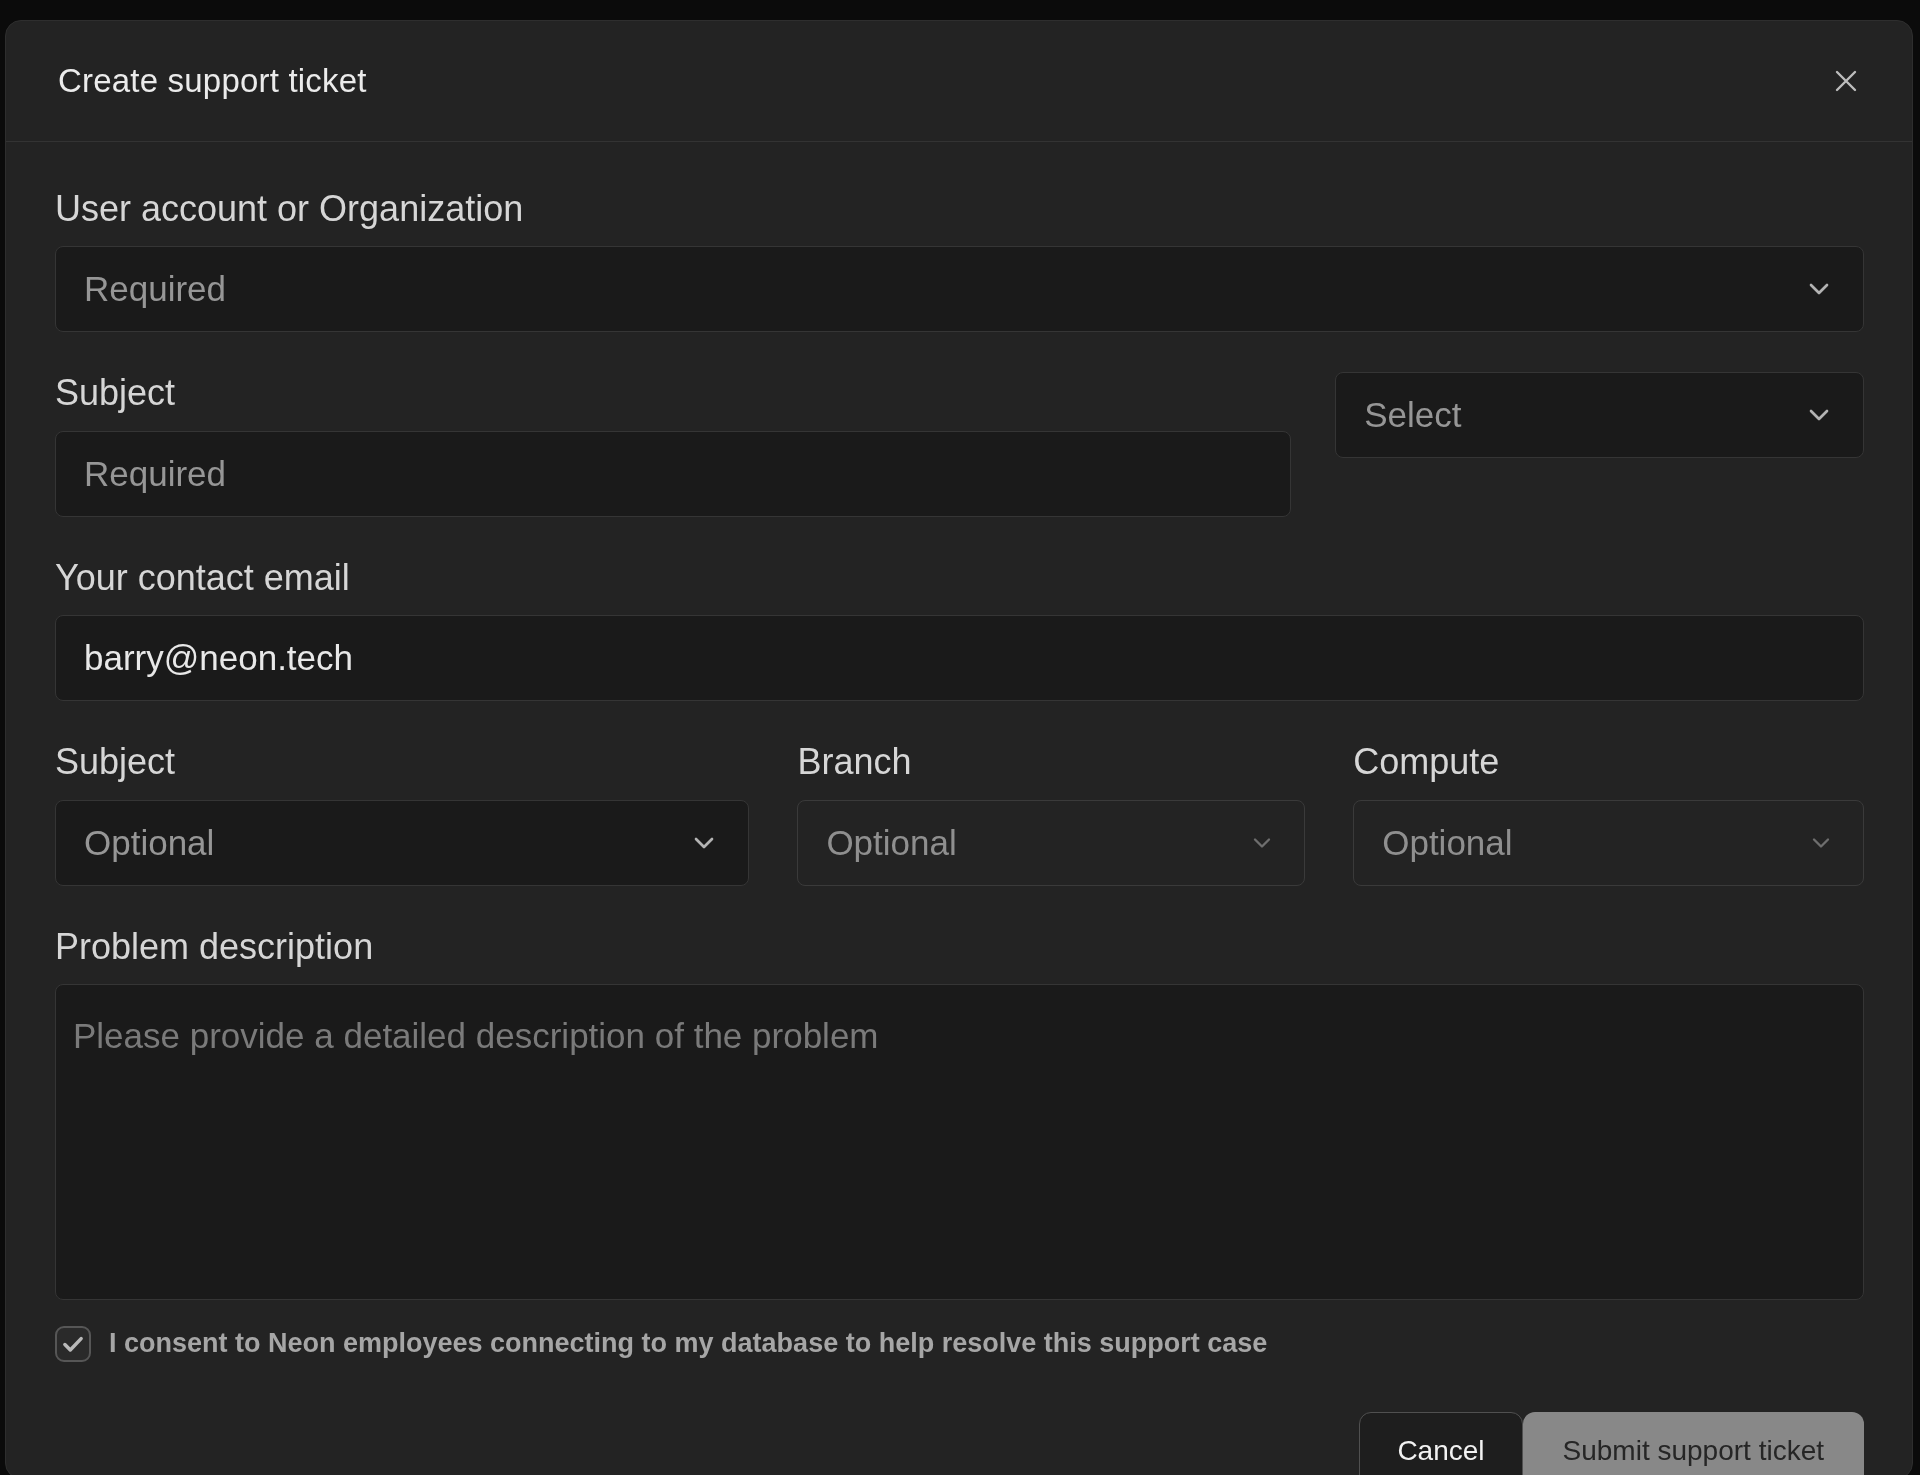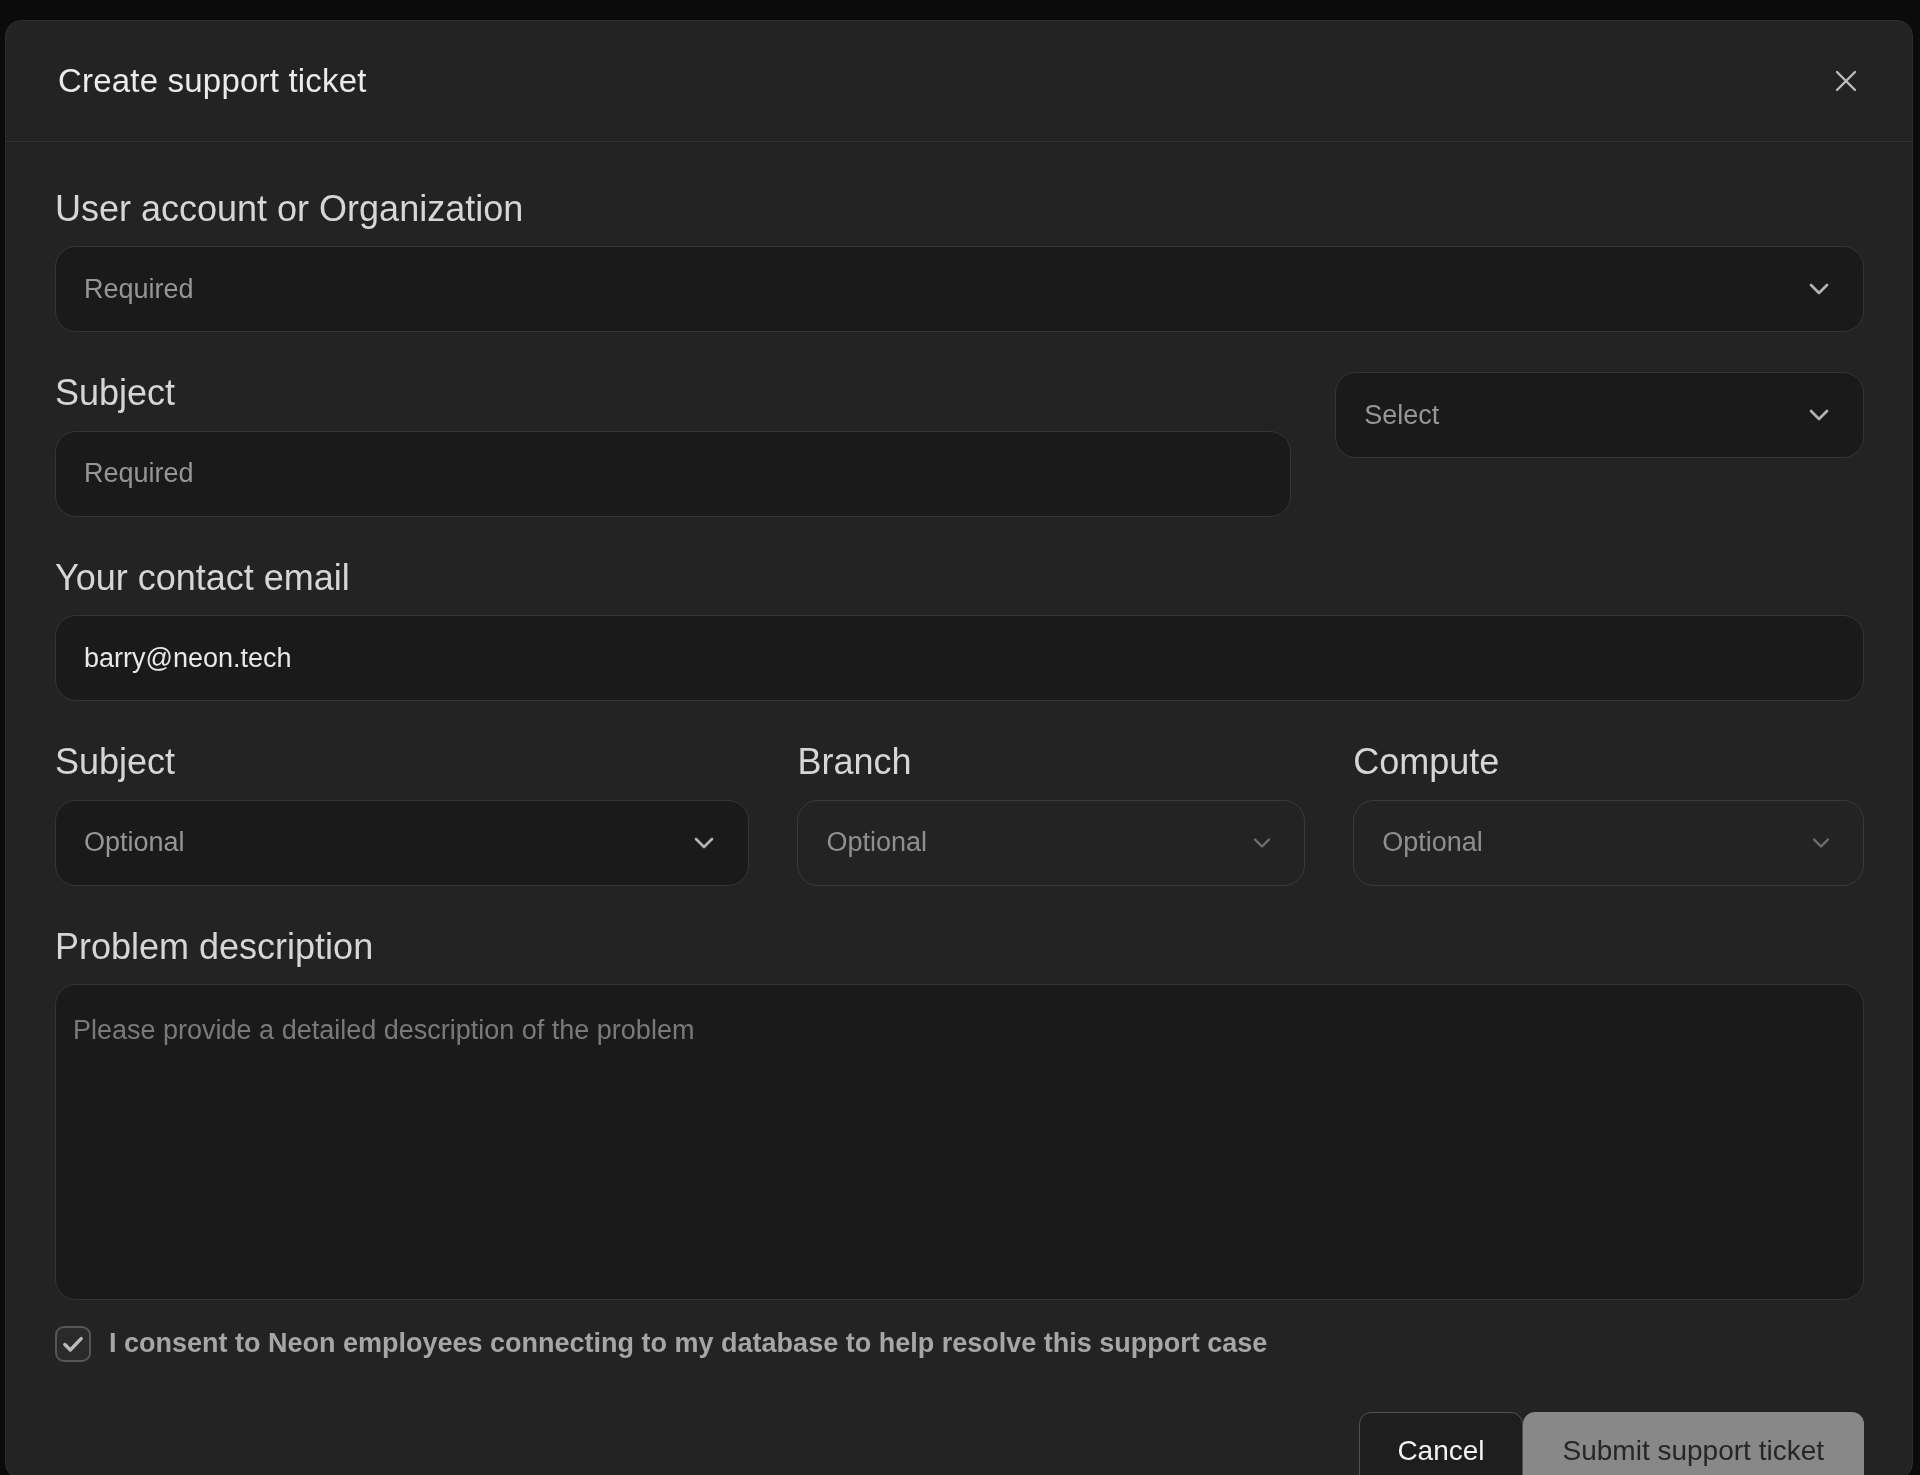--- a/index.html
+++ b/index.html
@@ -41,24 +41,24 @@
   .row { margin-bottom:40px; }
   .field-label {
     display:block;
     font-size:36px; line-height:1.15; color:#d6d6d6;
     margin-bottom:17px;
   }
   .control {
     width:100%; height:86px;
     background:#1a1a1a;
     border:1px solid #353535;
-    border-radius:21px;
+    border-radius:8px;
     display:flex; align-items:center;
     padding:0 28px;
-    font-size:27px; font-family:inherit;
+    font-size:35px; font-family:inherit;
     color:#969696;
   }
   input.control { display:block; color:#e8e8e8; outline:none; }
   input.control::placeholder { color:#969696; opacity:1; }
   .select-box { justify-content:space-between; cursor:pointer; }
   .placeholder-text { color:#969696; }
   .chevron { width:32px; height:32px; color:#b3b3b3; flex:none; }
   .select-box.disabled { background:transparent; border-color:#3a3a3a; }
   .select-box.disabled .placeholder-text { color:#8f8f8f; }
   .select-box.disabled .chevron { color:#6e6e6e; width:28px; height:28px; }

